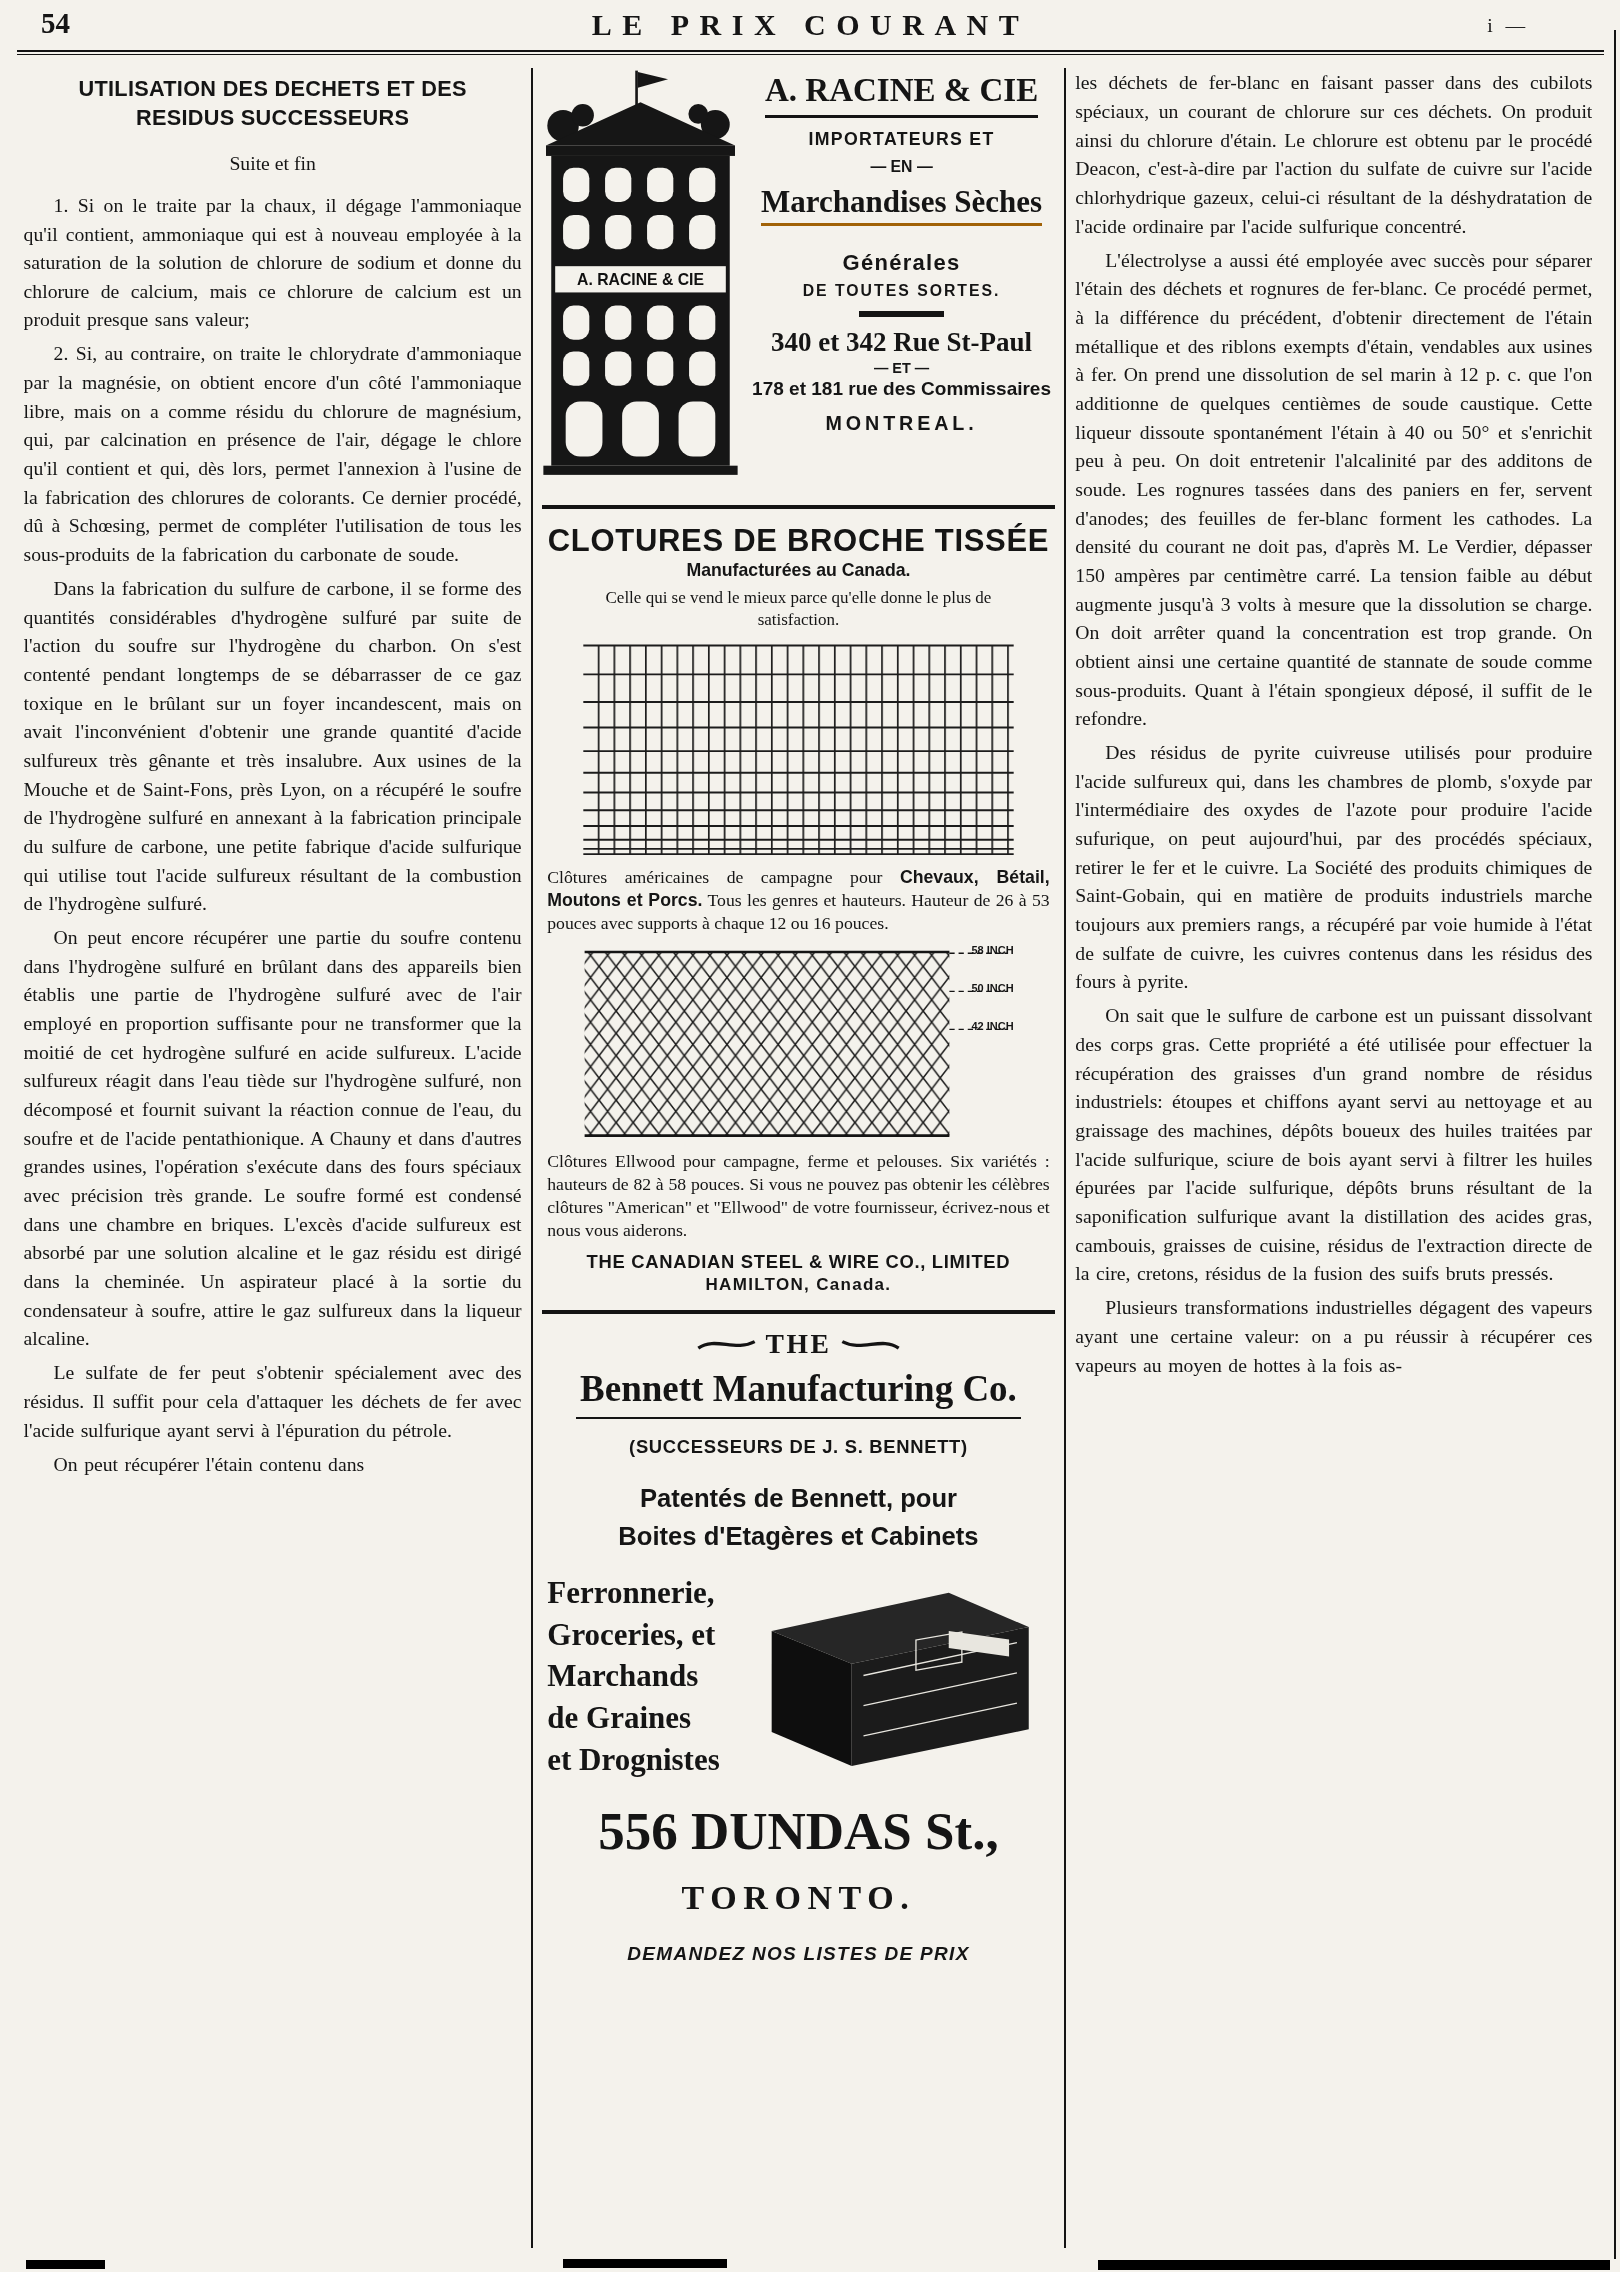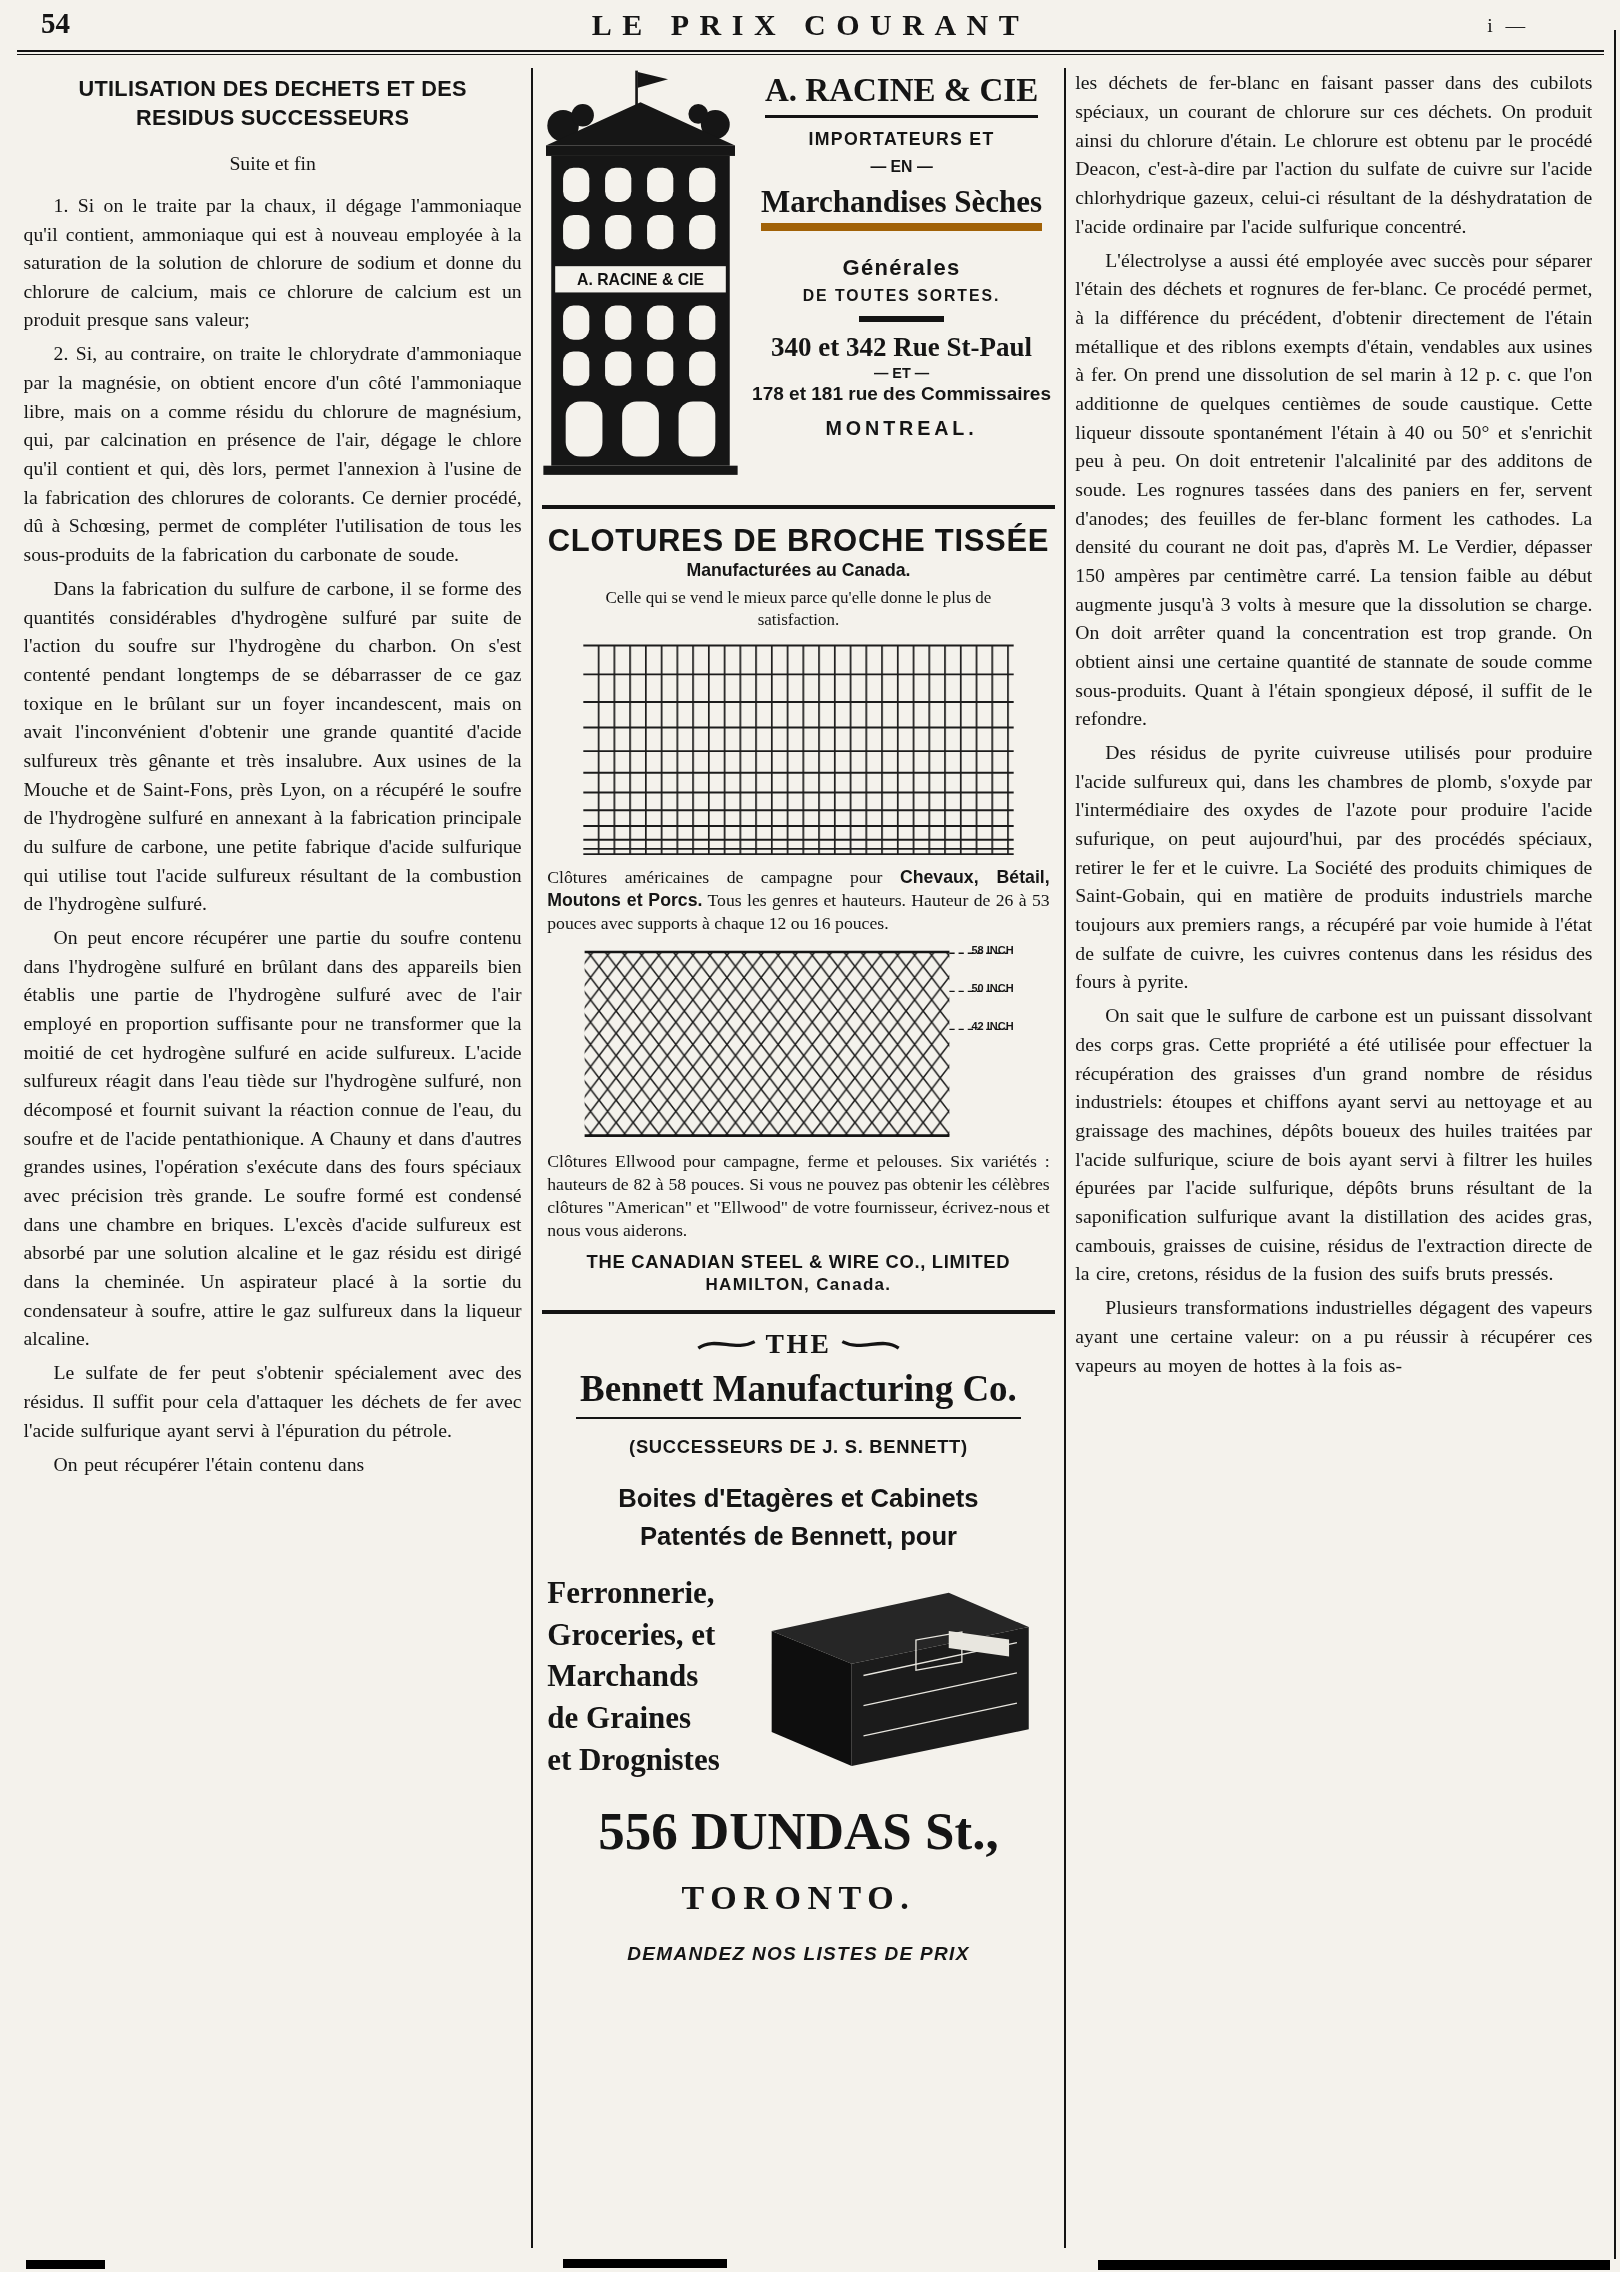--- a/index.html
+++ b/index.html
@@ -40,21 +40,21 @@
 
   
   .racine-flex { display:flex; gap:9.2px; align-items:flex-start; }
   .racine-building { flex:0 0 197px; }
   .racine-text { flex:1; display:flex; flex-direction:column; align-items:center; padding-top:3.9px; }
   .racine-name { font-family:"Liberation Serif", serif; font-size:33px; font-weight:bold;
                  border-bottom:3.3px solid #141414; padding-bottom:5.3px; margin-bottom:11.8px; white-space:nowrap; }
   .racine-imports { font-size:17.7px; font-weight:bold; letter-spacing:1.3px; }
   .racine-en { font-size:15.8px; font-weight:bold; margin:7.9px 0; }
   .racine-march { font-family:"Liberation Serif", serif; font-size:31px; font-weight:bold;
-                  border-bottom:8px solid #a16207; padding-bottom:2.6px; white-space:nowrap; }
+                  border-bottom:3px solid #a16207; padding-bottom:2.6px; white-space:nowrap; }
   .racine-generales { font-size:22px; font-weight:bold; margin-top:24px; letter-spacing:1.3px; }
   .racine-sortes { font-size:15.8px; font-weight:bold; letter-spacing:2px; margin-top:6.6px; }
   .racine-addr1 { font-family:"Liberation Serif", serif; font-size:27px; font-weight:bold; white-space:nowrap; }
   .racine-et { font-size:14.4px; font-weight:bold; margin:2px 0; }
   .racine-addr2 { font-size:19px; font-weight:bold; white-space:nowrap; }
   .racine-city { font-size:19.7px; font-weight:bold; letter-spacing:3.9px; margin-top:11.8px; }
 
   
   .clot-title { font-size:31px; font-weight:bold; letter-spacing:0.7px; margin-top:3.9px; white-space:nowrap; }
   .clot-sub { font-size:17.7px; font-weight:bold; margin-top:1.3px; }
@@ -252,22 +252,22 @@
             <path d="M2 20 C 28 2, 58 26, 88 10" stroke="#141414" stroke-width="5" fill="none"></path>
           </svg>
           <span>THE</span>
           <svg width="59" height="18.4" viewBox="0 0 90 28">
             <path d="M2 10 C 32 26, 62 2, 88 20" stroke="#141414" stroke-width="5" fill="none"></path>
           </svg>
         </div>
         <div class="ben-name">Bennett Manufacturing Co.</div>
         <div class="ben-succ">(SUCCESSEURS DE J. S. BENNETT)</div>
         <div class="ben-prod">
+          <div>Patentés de Bennett, pour</div>
           <div>Boites d'Etagères et Cabinets</div>
-          <div>Patentés de Bennett, pour</div>
         </div>
         <div class="ben-mid">
           <div class="ben-customers">
             <div>Ferronnerie,</div>
             <div>Groceries, et</div>
             <div>Marchands</div>
             <div>de Graines</div>
             <div>et Drognistes</div>
           </div>
           <div class="ben-box">

